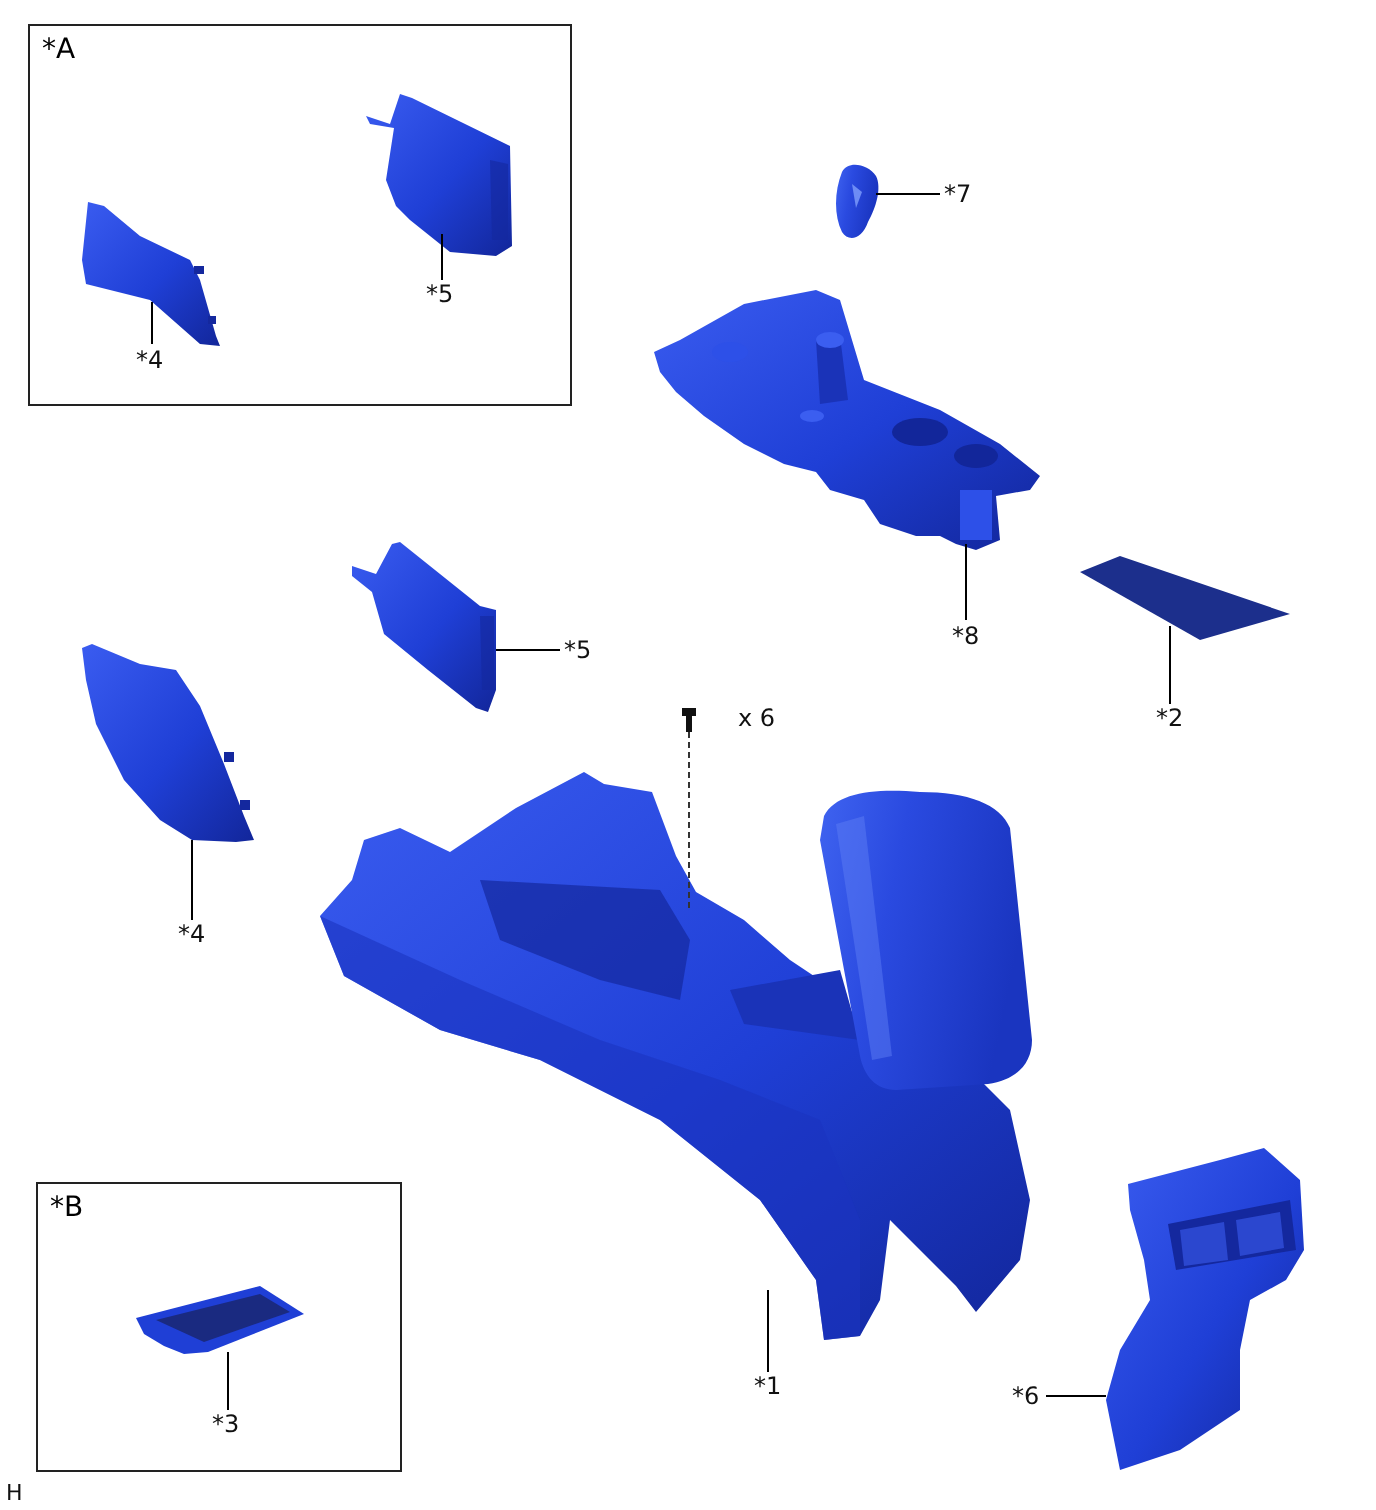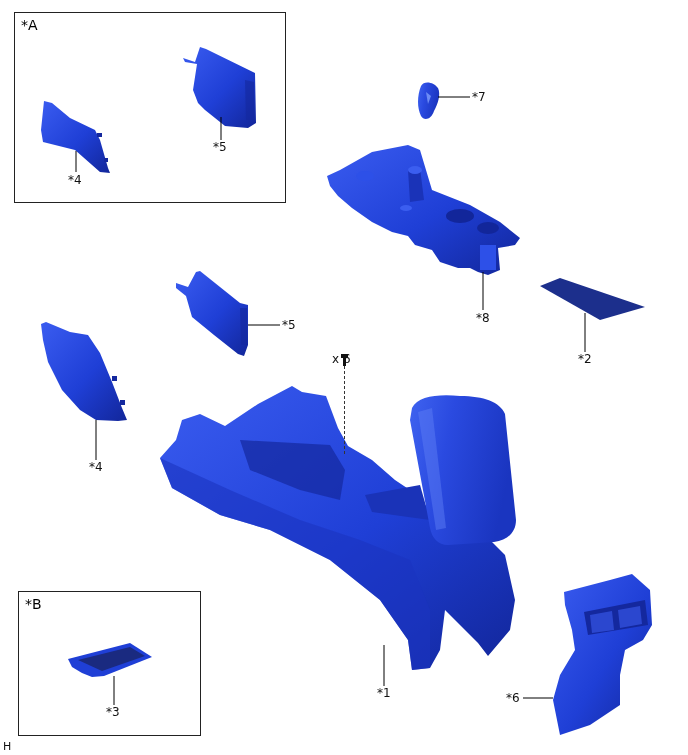--- a/index.html
+++ b/index.html
@@ -118,18 +118,18 @@
     </g>
   </svg>
 
   <span class="label" style="left:68px;top:173px;">*4</span>
   <span class="label" style="left:213px;top:140px;">*5</span>
   <span class="label" style="left:472px;top:90px;">*7</span>
   <span class="label" style="left:476px;top:311px;">*8</span>
   <span class="label" style="left:578px;top:352px;">*2</span>
   <span class="label" style="left:282px;top:318px;">*5</span>
   <span class="label" style="left:89px;top:460px;">*4</span>
-  <span class="label" style="left:332px;top:352px;text-align:right;">x 6</span>
+  <span class="label" style="left:369px;top:352px;text-align:right;">x 6</span>
   <span class="label" style="left:377px;top:686px;">*1</span>
   <span class="label" style="left:106px;top:705px;">*3</span>
   <span class="label" style="left:506px;top:691px;">*6</span>
   <span class="label" style="left:3px;top:740px;font-size:11px;">H</span>
 </div>
 
 </body></html>

